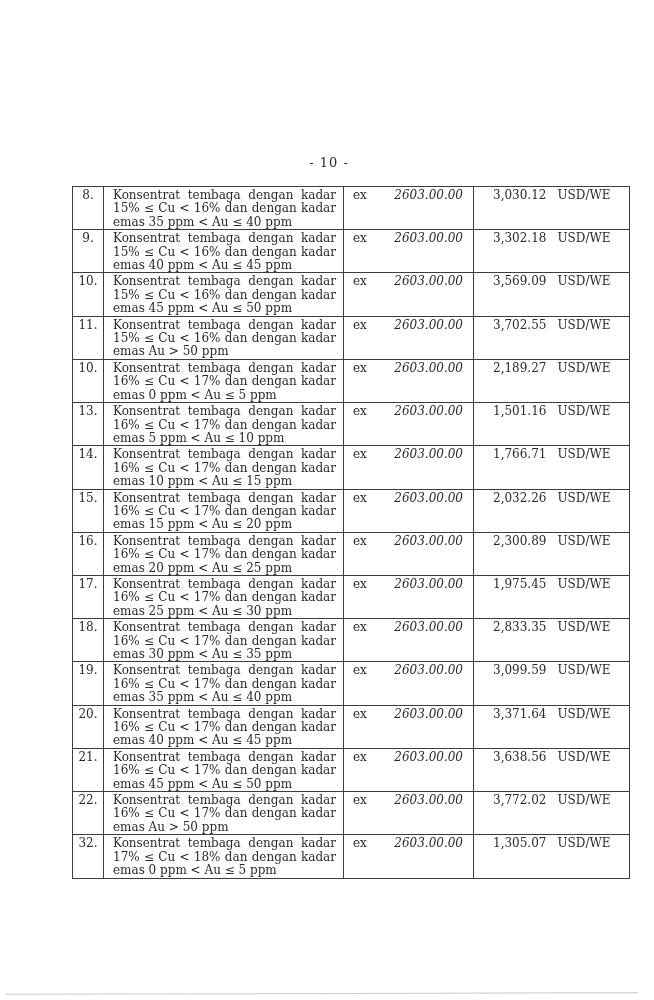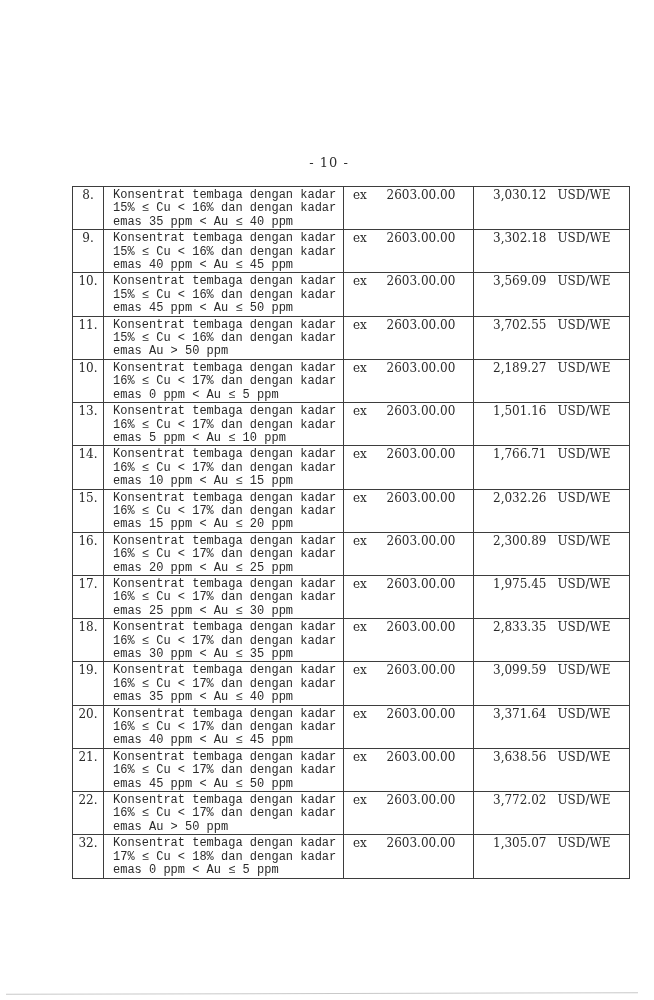--- a/index.html
+++ b/index.html
@@ -42,30 +42,29 @@
   td.cell-no {
     text-align: center;
     padding-top: 2px;
   }
   td.cell-desc { padding: 2px 7px 0 9px; }
   .desc-line {
     text-align: justify;
     text-align-last: justify;
     white-space: nowrap;
     overflow: hidden;
-    font-family: Liberation Mono, monospace;
   }
   .desc-line.last {
     text-align: right;
     text-align-last: left;
   }
   td.cell-hs { padding: 2px 10px 0 9px; margin-top: 16px; }
   .hs-wrap { display: flex; align-items: flex-start; }
   .hs-prefix { flex: 0 0 auto; }
-  .hs-code { flex: 1 1 auto; text-align: center; padding-left: 12px; }
+  .hs-code { flex: 1 1 auto; text-align: right; padding-left: 12px; font-style: italic; }
   td.cell-price { padding: 2px 18px 0 14px; }
   .price-wrap {
     display: flex;
     justify-content: center;
     gap: 11px;
     align-items: flex-start;
   }
   .price-amount { min-width: 58px; text-align: right; }
   .price-unit { text-align: right; }
   .scan-edge-line {

